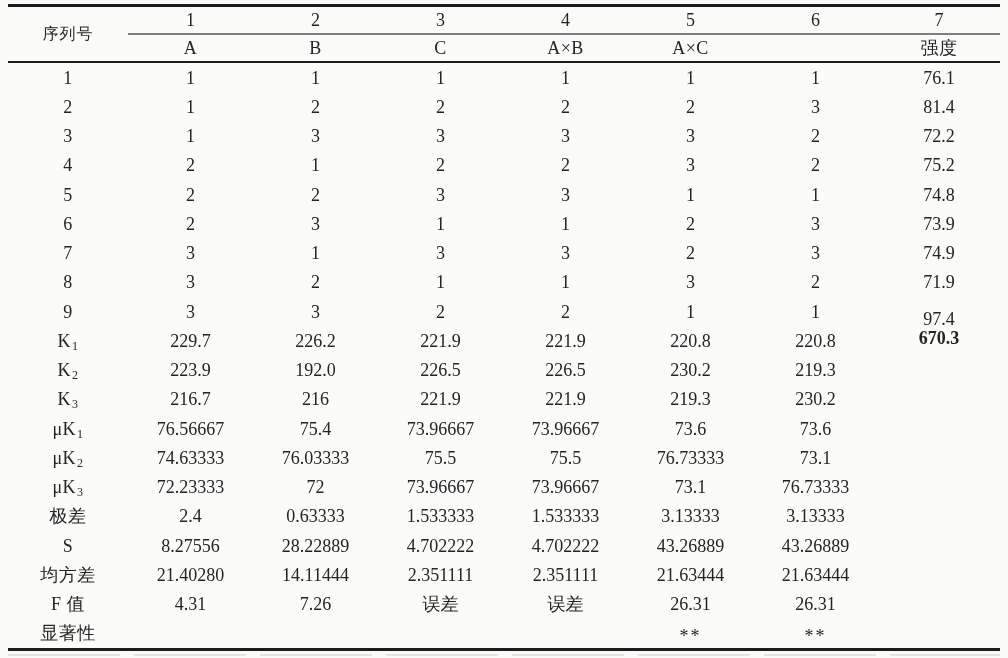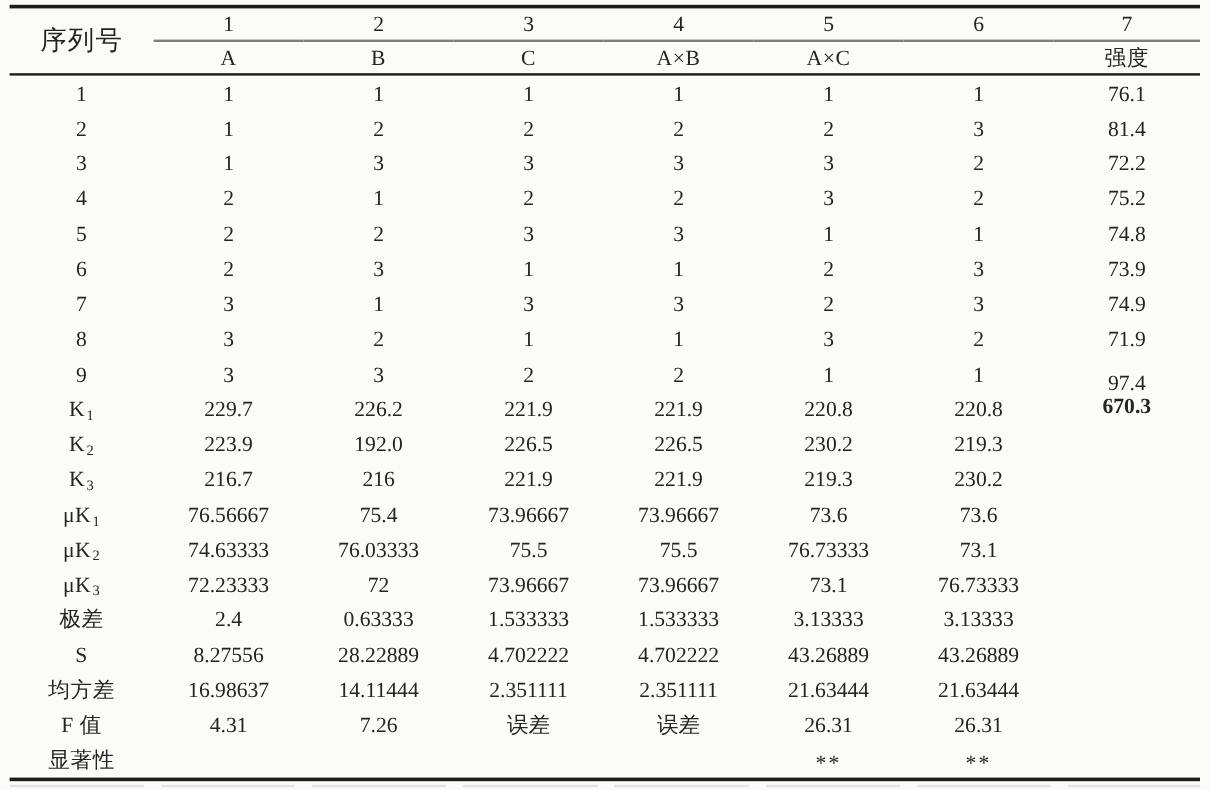--- a/index.html
+++ b/index.html
@@ -34,21 +34,21 @@
     display:flex;
     align-items:center;
     justify-content:center;
     font-size:18px;
     line-height:1;
     white-space:nowrap;
   }
   .corner{
     grid-column:1;
     grid-row:1 / span 2;
-    font-size:22px;
+    font-size:16px;
     letter-spacing:1px;
   }
   .hnum{grid-row:1;border-bottom:2px solid var(--gray);}
   .hname{grid-row:2;letter-spacing:0.5px;}
   .tbody{
     display:grid;
     grid-template-columns:var(--cols);
     grid-auto-rows:29.25px;
   }
   .rowlabel{letter-spacing:0.5px;}
@@ -261,21 +261,21 @@
         <div class="cell">8.27556</div>
         <div class="cell">28.22889</div>
         <div class="cell">4.702222</div>
         <div class="cell">4.702222</div>
         <div class="cell">43.26889</div>
         <div class="cell">43.26889</div>
         <div class="cell"></div>
         <div class="cell rowlabel">
           <span>均方差</span>
         </div>
-        <div class="cell">16.98637</div>
+        <div class="cell">21.40280</div>
         <div class="cell">14.11444</div>
         <div class="cell">2.351111</div>
         <div class="cell">2.351111</div>
         <div class="cell">21.63444</div>
         <div class="cell">21.63444</div>
         <div class="cell"></div>
         <div class="cell rowlabel">
           <span>F 值</span>
         </div>
         <div class="cell">4.31</div>

